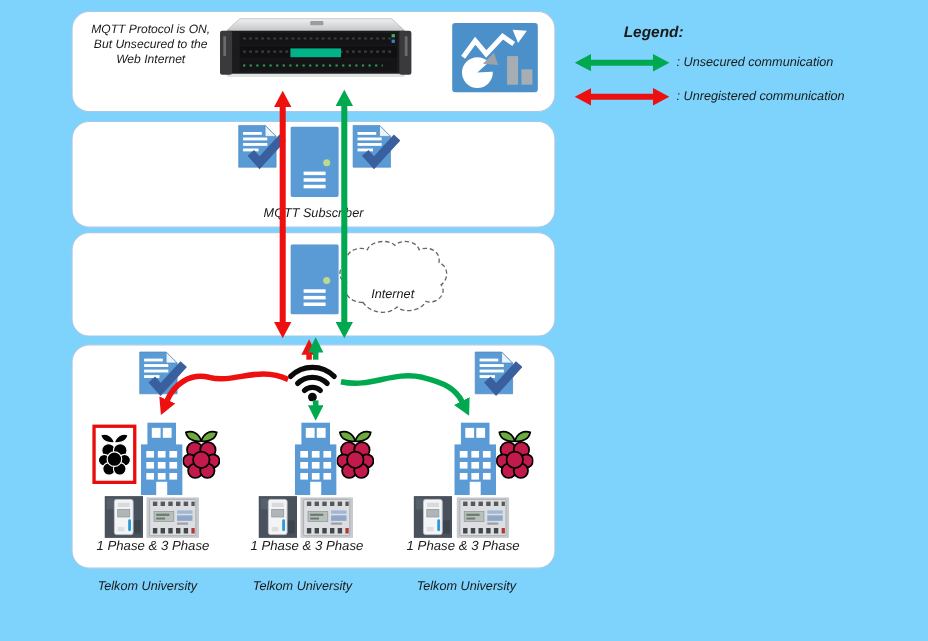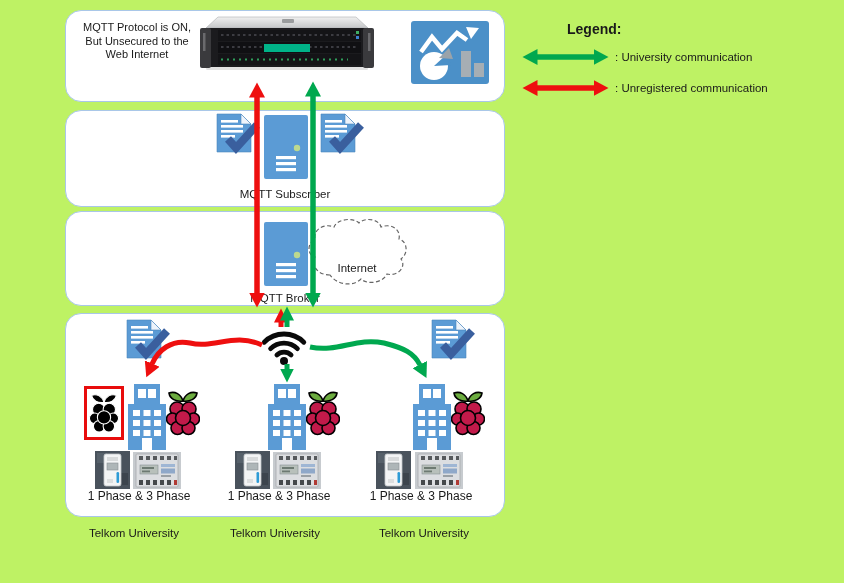--- a/index.html
+++ b/index.html
@@ -1,17 +1,17 @@
 <!DOCTYPE html>
 <html><head>
 <meta charset="utf-8">
 <style>
   html,body{margin:0;padding:0;background:#fff;}
-  #canvas{position:relative;width:844px;height:583px;background:#bef264;overflow:hidden;
-          font-family:"Liberation Sans",sans-serif;color:#1a1a1a;}
+  #canvas{position:relative;width:844px;height:583px;background:#7dd3fc;overflow:hidden;
+          font-family:"Liberation Sans",sans-serif;color:#1a1a1a;font-style:italic;}
   .abs{position:absolute;}
   .box{position:absolute;border:1.6px solid #A9C7E8;border-radius:16px;background:#fff;box-sizing:border-box;}
   .lbl{position:absolute;text-align:center;color:#1a1a1a;}
   .note{font-size:11px;line-height:13.5px;text-align:center;}
   .note span{display:block;}
   .legend-title{font-size:14px;font-weight:600;}
   .legend-item{font-size:11.5px;}
   .node-label{font-size:11.5px;}
   .phase-label{font-size:12px;}
   .bldg-label{font-size:11.5px;line-height:15px;}
@@ -157,42 +157,41 @@
     <path d="M10,31 L21,16 L31,28 L46,12 L56,19" fill="none" stroke="#fff" stroke-width="4.5"></path>
     <polygon points="55,6 68,7 60,18" fill="#fff"></polygon>
     <circle cx="23" cy="45" r="14" fill="#fff"></circle>
     <polygon points="23,45 36,33 40,44" fill="#4B90C8"></polygon>
     <polygon points="28,37 38,27 42,38" fill="#9aa3aa"></polygon>
     <rect x="50" y="30" width="10" height="26" fill="#A6AEB4"></rect>
     <rect x="63" y="42" width="10" height="14" fill="#A6AEB4"></rect>
   </svg>
 
   <div class="abs legend-title" style="left:567px;top:21px;">Legend:</div>
-  <div class="abs legend-item" style="left:615px;top:51px;">: University communication</div>
+  <div class="abs legend-item" style="left:615px;top:51px;">: Unsecured communication</div>
   <div class="abs legend-item" style="left:615px;top:82px;">: Unregistered communication</div>
 
   <svg class="abs" style="left:214px;top:113px;" width="46" height="42" viewBox="0 0 46 42">
       <use href="#sym-doc-check"></use>
     </svg>
   <svg class="abs" style="left:264px;top:115px;" width="44" height="64" viewBox="0 0 44 64">
       <use href="#sym-tower"></use>
     </svg>
   <svg class="abs" style="left:318px;top:113px;" width="46" height="42" viewBox="0 0 46 42">
       <use href="#sym-doc-check"></use>
     </svg>
   <div class="lbl node-label" style="left:65px;top:188px;width:440px;">MQTT Subscriber</div>
 
   <svg class="abs" style="left:303px;top:217px;" width="108" height="76" viewBox="0 0 108 76">
     <path d="M27,58 C14,58 8,48 12,40 C4,38 4,26 12,22 C10,12 22,6 31,10 C34,2 50,0 56,6 C62,0 76,2 78,10 C88,6 98,12 96,22 C104,24 106,36 98,42 C104,50 94,60 84,57 C80,66 64,68 58,62 C50,70 34,68 27,58 Z" fill="#fff" stroke="#666" stroke-width="1.2" stroke-dasharray="4,2.5"></path>
   </svg>
   <div class="lbl node-label" style="left:313px;top:246px;width:88px;margin-top:16px;">Internet</div>
   <svg class="abs" style="left:264px;top:222px;" width="44" height="64" viewBox="0 0 44 64">
       <use href="#sym-tower"></use>
     </svg>
-  <div class="lbl node-label" style="left:65px;top:292px;width:440px;">MQTT Broker</div>
 
   <svg class="abs" style="left:124px;top:319px;" width="46" height="42" viewBox="0 0 46 42">
       <use href="#sym-doc-check"></use>
     </svg>
   <svg class="abs" style="left:429px;top:319px;" width="46" height="42" viewBox="0 0 46 42">
       <use href="#sym-doc-check"></use>
     </svg>
 
   <svg class="abs" style="left:258px;top:321px;" width="52" height="44" viewBox="0 0 52 44">
     <path d="M6.2,21.2 A28,28 0 0 1 45.8,21.2" fill="none" stroke="#0a0a0a" stroke-width="4.8" stroke-linecap="round"></path>

